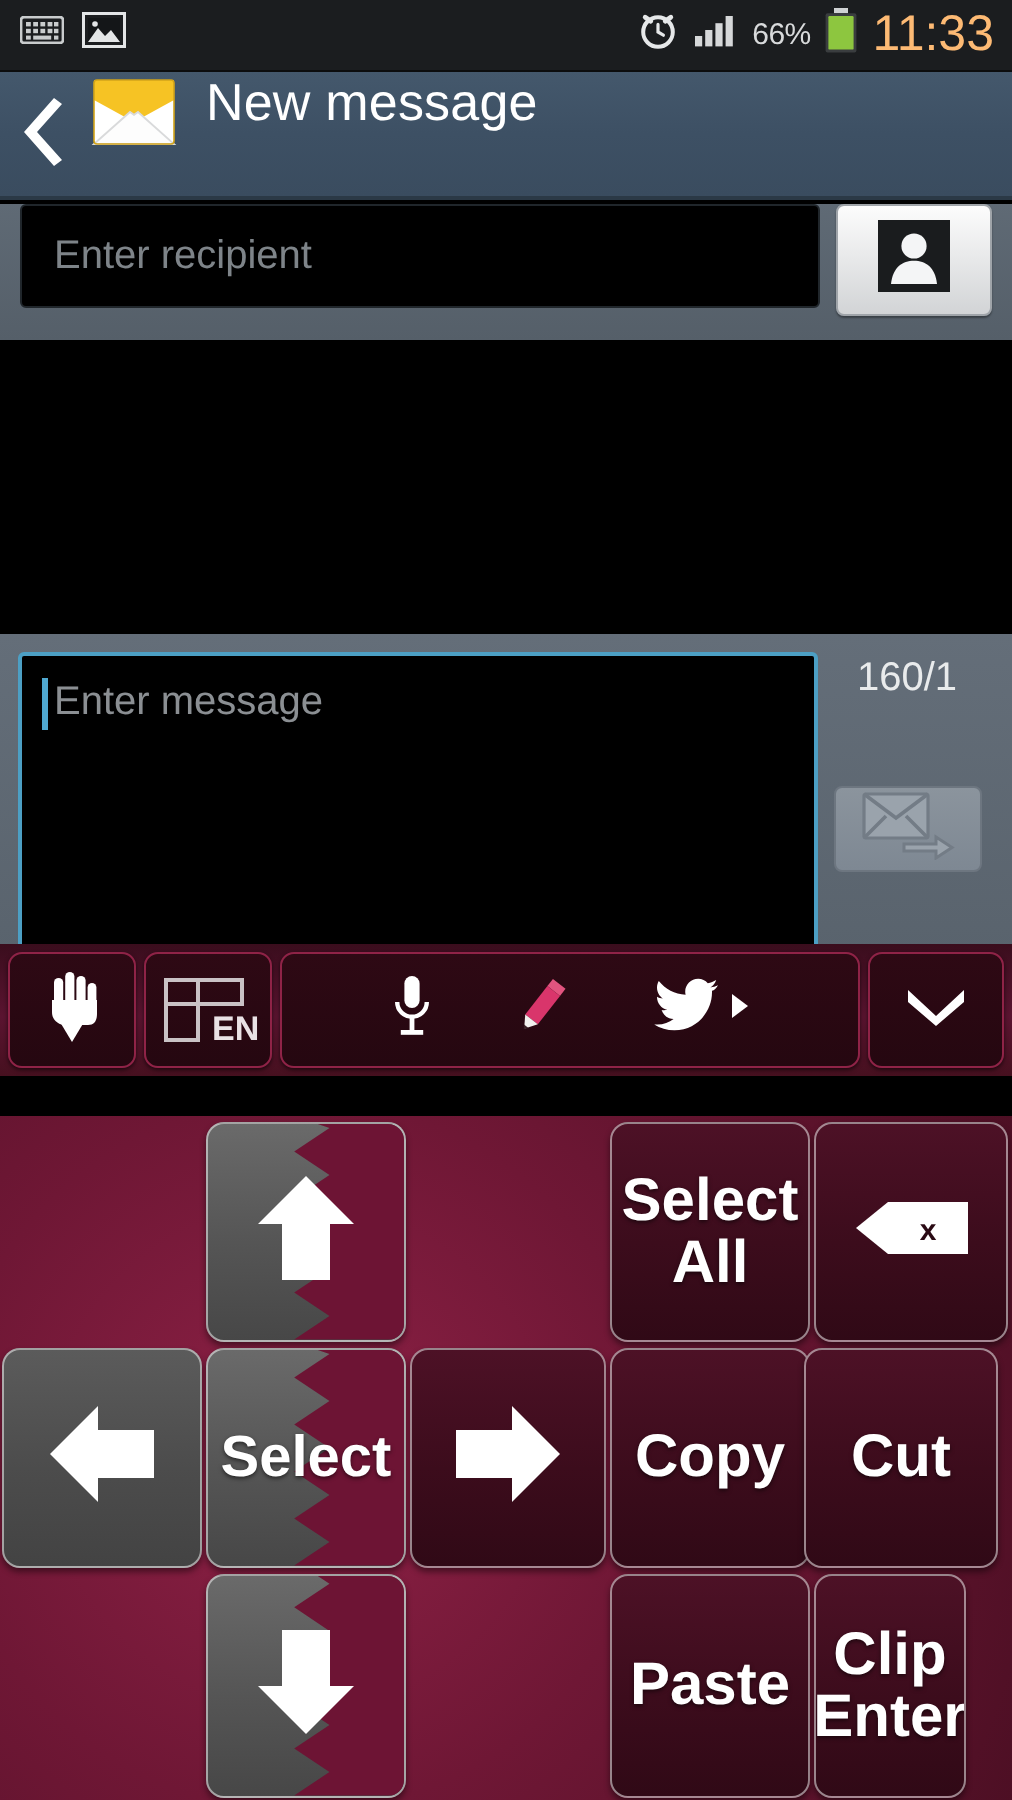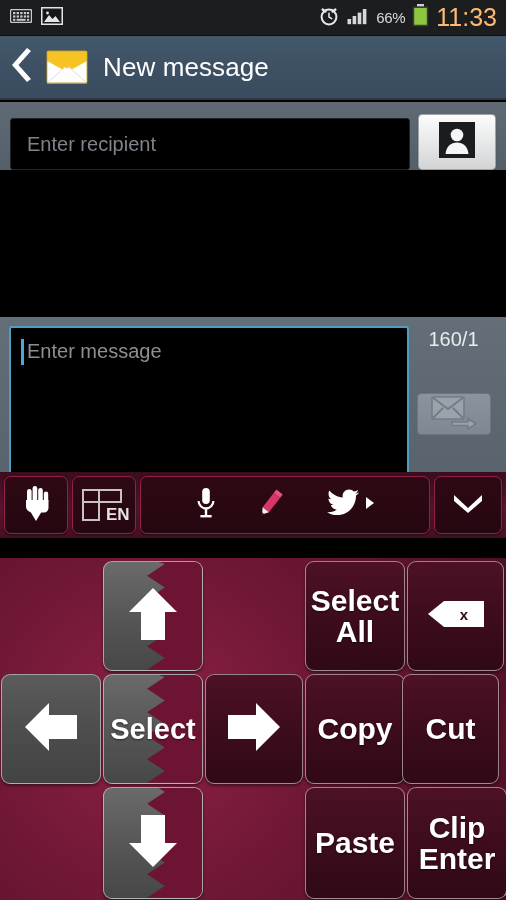--- a/index.html
+++ b/index.html
@@ -17,31 +17,31 @@
   .sb-left{ display:flex; align-items:center; gap:9px; padding-left:10px; }
   .sb-right{ margin-left:auto; display:flex; align-items:center; gap:7px; padding-right:9px; }
   .sb-ico{ display:block; }
   .sb-pct{ color:#d8dadb; font-size:15px; letter-spacing:-0.3px; }
   .sb-time{ color:#fdba74; font-size:25px; line-height:25px; letter-spacing:0px; font-weight:400; }
 
   
   .actionbar{
     position:absolute; left:0; top:36px; width:506px; height:64px;
     background:linear-gradient(180deg,#44586c 0%,#3d5064 50%,#3a4c5f 100%);
-    display:flex; align-items:center; border-bottom:2px solid #2b3946;
+    display:flex; align-items:flex-start; border-bottom:2px solid #2b3946;
   }
   .back-btn{ width:46px; height:64px; display:flex; align-items:center; justify-content:center; }
   .env-icon{ width:46px; height:40px; margin-left:-2px; }
   .ab-title{ color:#ffffff; font-size:26px; margin-left:13px; letter-spacing:0.1px; }
 
   
   .recip-row{
     position:absolute; left:0; top:102px; width:506px; height:68px;
     background:linear-gradient(180deg,#5f6a75 0%,#555f69 100%);
-    display:flex; align-items:flex-end; padding:0 10px; gap:8px;
+    display:flex; align-items:flex-start; padding:0 10px; gap:8px;
   }
   .recip-input{
     flex:1; height:52px; background:#000; border:1px solid #20262b;
     border-radius:3px; display:flex; align-items:center; padding-left:16px;
     box-shadow:inset 0 1px 2px rgba(0,0,0,.9);
   }
   .recip-input span{ color:#7e8489; font-size:20px; }
   .contacts-btn{
     width:78px; height:56px; border-radius:4px;
     background:linear-gradient(180deg,#fcfcfc 0%,#e8e9ea 48%,#d2d4d6 100%);
@@ -391,21 +391,21 @@
         <svg width="52" height="56" viewBox="0 0 52 56">
           <path d="M26 54 L50 30 L38 30 L38 2 L14 2 L14 30 L2 30 Z" fill="#ffffff"></path>
         </svg>
       </span>
     </div>
 
     <div class="k k-maroon" style="left:305px; top:229px; width:100px; height:112px;">
       <span class="k-label">Paste</span>
     </div>
 
-    <div class="k k-maroon" style="left:407px; top:229px; width:100px; height:112px;">
+    <div class="k k-maroon" style="left:407px; top:229px; width:76px; height:112px;">
       <span class="k-label">
         <span>Clip</span><br>
         <span>Enter</span>
       </span>
     </div>
 
   </div>
 </div>
 
 </body></html>

